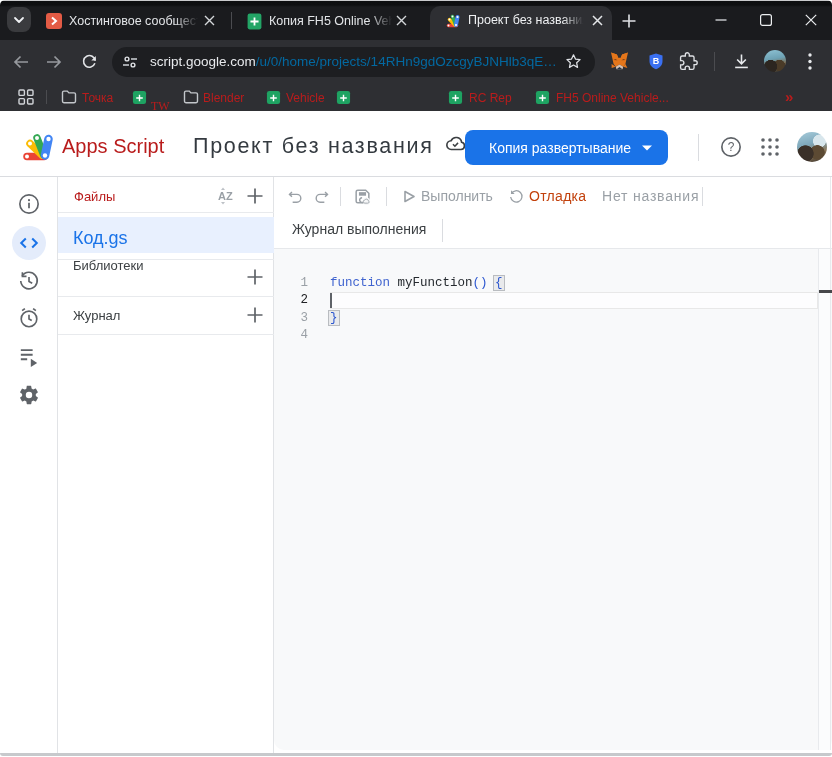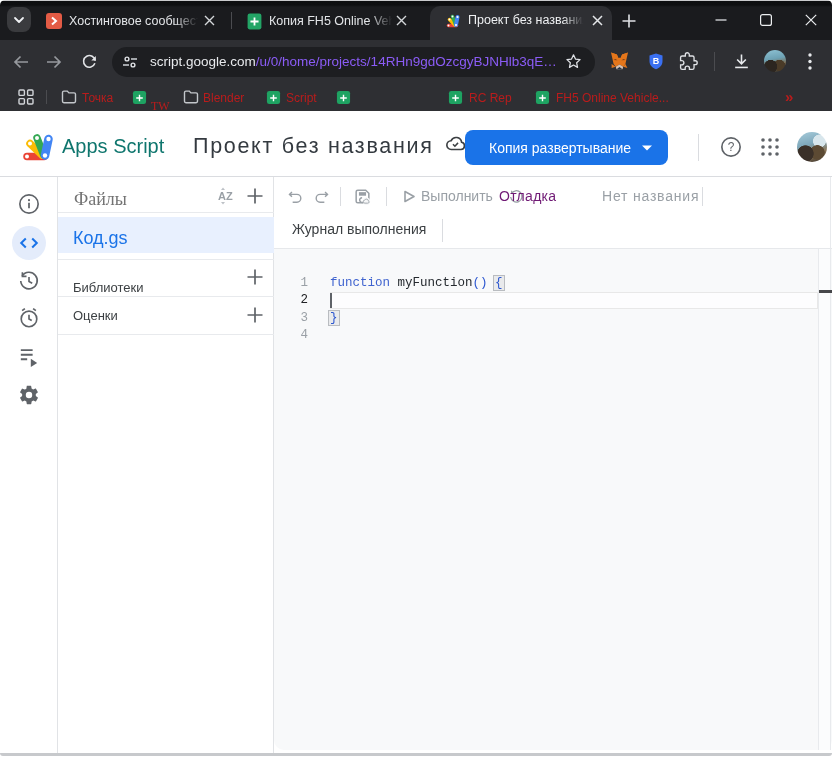--- a/index.html
+++ b/index.html
@@ -102,21 +102,21 @@
     <path d="M20.9 4.2v6.3h-6.3z" fill="#e3e5e8"></path>
   </svg>
 
 <div class="abs" style="left:112px;top:47px;width:483px;height:30px;border-radius:15px;background:#1d1e21;"></div>
 <svg class="abs" style="left:122px;top:54px;" width="16" height="16" viewBox="0 0 16 16">
  <circle cx="5" cy="5" r="1.9" fill="none" stroke="#dfe1e5" stroke-width="1.4"></circle>
     <path d="M9 5h6" stroke="#dfe1e5" stroke-width="1.4"></path>
  <circle cx="11" cy="11" r="1.9" fill="none" stroke="#dfe1e5" stroke-width="1.4"></circle>
     <path d="M1 11h6" stroke="#dfe1e5" stroke-width="1.4"></path>
 </svg>
-<div class="abs" style="left:150px;top:54px;font-size:13.5px;color:#e8eaed;white-space:nowrap;">script.google.com<span style="color:#8b5cf6;">/u/0/home/projects/14RHn9gdOzcgyBJNHlb3qE…</span></div>
+<div class="abs" style="left:150px;top:54px;font-size:13.5px;color:#e8eaed;white-space:nowrap;">script.google.com<span style="color:#0369a1;">/u/0/home/projects/14RHn9gdOzcgyBJNHlb3qE…</span></div>
 <svg class="abs" style="left:564px;top:52px;" width="19" height="19" viewBox="0 0 24 24">
     <path d="M12 3.6l2.5 5.3 5.8.7-4.3 4 1.1 5.8L12 16.5l-5.1 2.9 1.1-5.8-4.3-4 5.8-.7z" fill="none" stroke="#dfe1e5" stroke-width="1.6" stroke-linejoin="round"></path>
   </svg>
 
 <svg class="abs" style="left:610px;top:52px;" width="19" height="18" viewBox="0 0 19 18">
  <path d="M18 0.5 L10.7 5.8 L12.1 2.6 Z M1 0.5 L8.2 5.85 L6.9 2.6 Z" fill="#e2761b"></path>
  <path d="M15.4 12.1 L17.4 15.9 L13.2 14.75 Z M1.6 12.1 L5.75 14.75 L1.65 15.9 Z" fill="#e4761b"></path>
  <path d="M1 0.5 L6.9 2.6 L8.2 5.85 L10.7 5.8 L12.1 2.6 L18 0.5 L15.4 12.1 L13.2 14.75 L9.5 12.4 L5.75 14.75 L3.6 12.1 Z" fill="#e4761b"></path>
  <path d="M5.75 14.75 L9.5 12.4 L13.2 14.75 L12.5 17.2 L6.5 17.2 Z" fill="#d7c1b3"></path>
  <path d="M6.5 17.2 L9.5 15.1 L12.5 17.2 Z" fill="#233447"></path>
@@ -163,21 +163,21 @@
   </svg>
 <div class="abs bmtext" style="left:151px;top:99px;font-family:Liberation Serif, serif;">TW</div>
 <svg class="abs" style="left:183px;top:90px;" width="16" height="14" viewBox="0 0 16 14">
     <path d="M1.5 2.5 c0-.8.6-1.4 1.4-1.4h3.4l1.6 1.8h5.2c.8 0 1.4.6 1.4 1.4v7c0 .8-.6 1.4-1.4 1.4H2.9c-.8 0-1.4-.6-1.4-1.4z" fill="none" stroke="#c3c7cb" stroke-width="1.4"></path>
   </svg>
 <div class="abs bmtext" style="left:203px;top:91px;">Blender</div>
 <svg class="abs" style="left:266px;top:90px;" width="15" height="15" viewBox="0 0 16 16">
     <rect x="1" y="1" width="14" height="14" rx="2.5" fill="#1ea362"></rect>
     <path d="M4.5 8.5h7M8 5v7" stroke="#fff" stroke-width="1.5"></path>
   </svg>
-<div class="abs bmtext" style="left:286px;top:91px;">Script</div>
+<div class="abs bmtext" style="left:286px;top:91px;">Vehicle</div>
 <svg class="abs" style="left:336px;top:90px;" width="15" height="15" viewBox="0 0 16 16">
     <rect x="1" y="1" width="14" height="14" rx="2.5" fill="#1ea362"></rect>
     <path d="M4.5 8.5h7M8 5v7" stroke="#fff" stroke-width="1.5"></path>
   </svg>
 <div class="abs bmtext" style="left:357px;top:91px;font-size:12.5px;letter-spacing:0.4px;margin-top:40px;">Оценки игр</div>
 <svg class="abs" style="left:448px;top:90px;" width="15" height="15" viewBox="0 0 16 16">
     <rect x="1" y="1" width="14" height="14" rx="2.5" fill="#1ea362"></rect>
     <path d="M4.5 8.5h7M8 5v7" stroke="#fff" stroke-width="1.5"></path>
   </svg>
 <div class="abs bmtext" style="left:469px;top:91px;">RC Rep</div>
@@ -195,21 +195,21 @@
   <line x1="10" y1="11.5" x2="22" y2="23" stroke="#fbbc04" stroke-width="7.5"></line>
   <line x1="17" y1="6" x2="23.5" y2="22.5" stroke="#34a853" stroke-width="7.5"></line>
   <line x1="28.5" y1="7" x2="25" y2="23.5" stroke="#4285f4" stroke-width="8.5"></line>
  </g>
  <circle cx="7" cy="24.5" r="2" fill="#fff"></circle>
     <circle cx="10" cy="11.5" r="2" fill="#fff"></circle>
     <circle cx="17" cy="6" r="2" fill="#fff"></circle>
     <circle cx="28.5" cy="7" r="2.2" fill="#fff"></circle>
     <circle cx="25" cy="23.5" r="2.2" fill="#fff"></circle>
 </svg>
-<div class="abs" style="left:62px;top:135px;font-size:20px;color:#0f766e;">Apps Script</div>
+<div class="abs" style="left:62px;top:135px;font-size:20px;color:#b91c1c;">Apps Script</div>
 <div class="abs" style="left:193px;top:134px;font-size:21.5px;color:#343a40;letter-spacing:1.7px;">Проект без названия</div>
 <svg class="abs" style="left:444px;top:135px;" width="22" height="18" viewBox="0 0 24 19">
  <path d="M19.2 7.6 A6 6 0 0 0 7.8 5.9 A4.8 4.8 0 0 0 8 15.5 H18.5 A4 4 0 0 0 19.2 7.6z" fill="none" stroke="#3c4043" stroke-width="1.8"></path>
  <path d="M9.8 9.8l2.1 2.1 3.4-3.6" stroke="#3c4043" stroke-width="1.7" fill="none"></path>
 </svg>
 <div class="abs" style="left:465px;top:130px;width:203px;height:35px;border-radius:8px;background:#1a73e8;"></div>
 <div class="abs" style="left:489px;top:140px;font-size:14px;font-weight:500;color:#fff;">Копия развертывание</div>
 <svg class="abs" style="left:641px;top:144px;" width="12" height="8" viewBox="0 0 12 8">
     <path d="M1 1.5 L6 6.5 L11 1.5z" fill="#fff"></path>
   </svg>
@@ -257,39 +257,39 @@
     <g stroke="#5f6368" stroke-width="2">
       <path d="M3 3.5h13M3 8.5h13M3 13.5h7"></path>
     </g>
     <path d="M14 13 L21 17.5 L14 22z" fill="#5f6368"></path>
   </svg>
 <svg class="abs" style="left:18px;top:384px;" width="22" height="22" viewBox="0 0 24 24">
     <path fill-rule="evenodd" d="M19.4 13c.04-.33.06-.66.06-1s-.02-.67-.06-1l2.1-1.65c.2-.15.25-.42.12-.64l-2-3.46c-.12-.22-.39-.3-.6-.22l-2.5 1a7.3 7.3 0 0 0-1.7-1l-.4-2.65A.49.49 0 0 0 14 2h-4c-.25 0-.46.18-.5.42L9.13 5.07c-.62.26-1.2.6-1.73 1l-2.5-1a.5.5 0 0 0-.6.22l-2 3.46c-.13.22-.07.49.12.64L4.54 11c-.04.33-.06.66-.06 1s.02.67.06 1l-2.12 1.65a.5.5 0 0 0-.12.64l2 3.46c.12.22.39.3.6.22l2.5-1c.53.4 1.11.74 1.73 1l.38 2.65c.04.24.25.42.5.42h4c.25 0 .46-.18.5-.42l.38-2.65c.62-.26 1.2-.6 1.73-1l2.5 1c.22.08.48 0 .6-.22l2-3.46a.5.5 0 0 0-.12-.64zM12 15.5A3.5 3.5 0 1 1 12 8.5a3.5 3.5 0 0 1 0 7z" fill="#5f6368"></path>
   </svg>
 
 <div id="files" class="abs"></div>
-<div class="abs" style="left:74px;top:189px;font-size:18px;font-weight:500;color:#737373;font-family:Liberation Serif, serif;">Файлы</div>
+<div class="abs" style="left:74px;top:189px;font-size:13px;font-weight:500;color:#b91c1c;">Файлы</div>
 <svg class="abs" style="left:214px;top:186px;" width="22" height="20" viewBox="0 0 22 20">
  <text x="4" y="14" font-size="11" font-weight="bold" fill="#9aa0a6" font-family="Liberation Sans">AZ</text>
  <path d="M7 4 L9 1.5 L11 4z" fill="#bdc1c6"></path>
     <path d="M7 16 L9 18.5 L11 16z" fill="#bdc1c6"></path>
 </svg>
 <svg class="abs" style="left:246px;top:187px;" width="18" height="18" viewBox="0 0 18 18">
     <path d="M9 1.5v15M1.5 9h15" stroke="#5f6368" stroke-width="1.7"></path>
   </svg>
 <div class="abs gline" style="left:58px;top:212px;width:216px;"></div>
 <div class="abs" style="left:58px;top:217px;width:216px;height:36px;background:#e8f0fe;"></div>
 <div class="abs" style="left:73px;top:228px;font-size:18px;color:#1a73e8;">Код.gs</div>
 <div class="abs gline" style="left:58px;top:259px;width:216px;"></div>
-<div class="abs" style="left:73px;top:280px;font-size:13px;font-weight:500;color:#3c4043;">Библиотеки</div>
+<div class="abs" style="left:73px;top:258px;font-size:13px;font-weight:500;color:#3c4043;">Библиотеки</div>
 <svg class="abs" style="left:246px;top:268px;" width="18" height="18" viewBox="0 0 18 18">
     <path d="M9 1.5v15M1.5 9h15" stroke="#5f6368" stroke-width="1.7"></path>
   </svg>
 <div class="abs gline" style="left:58px;top:296px;width:216px;"></div>
-<div class="abs" style="left:73px;top:308px;font-size:13px;font-weight:500;color:#3c4043;">Оценки</div>
+<div class="abs" style="left:73px;top:308px;font-size:13px;font-weight:500;color:#3c4043;">Журнал</div>
 <svg class="abs" style="left:246px;top:306px;" width="18" height="18" viewBox="0 0 18 18">
     <path d="M9 1.5v15M1.5 9h15" stroke="#5f6368" stroke-width="1.7"></path>
   </svg>
 <div class="abs gline" style="left:58px;top:334px;width:216px;"></div>
 
 <div id="editor" class="abs"></div>
 <div id="estrip" class="abs"></div>
 
 <svg class="abs" style="left:287px;top:188px;" width="17" height="17" viewBox="0 0 24 24">
     <path d="M7 5.5 L3.5 9 L7 12.5" fill="none" stroke="#9aa0a6" stroke-width="2"></path>
@@ -309,21 +309,21 @@
 </svg>
 <div class="abs sepv" style="left:386px;top:187px;height:19px;"></div>
 <svg class="abs" style="left:403px;top:190px;" width="13" height="13" viewBox="0 0 13 13">
     <path d="M2 1.5 L11 6.5 L2 11.5z" fill="none" stroke="#9aa0a6" stroke-width="1.6" stroke-linejoin="round"></path>
   </svg>
 <div class="abs" style="left:421px;top:188px;font-size:14px;color:#9aa0a6;">Выполнить</div>
 <svg class="abs" style="left:508px;top:189px;" width="16" height="16" viewBox="0 0 24 24">
     <path d="M5 7 A 8.5 8.5 0 1 1 4 12" fill="none" stroke="#9aa0a6" stroke-width="1.9"></path>
     <path d="M10 7.5 L4.5 7.5 L4.5 2z" fill="#9aa0a6"></path>
   </svg>
-<div class="abs" style="left:499px;top:188px;font-size:14px;color:#701a75;letter-spacing:0.3px;">Отладка</div>
+<div class="abs" style="left:529px;top:188px;font-size:14px;color:#c2410c;letter-spacing:0.3px;">Отладка</div>
 <div class="abs" style="left:602px;top:188px;font-size:14px;color:#9aa0a6;letter-spacing:0.8px;">Нет названия</div>
 <div class="abs sepv" style="left:702px;top:187px;height:19px;"></div>
 
 <div class="abs" style="left:292px;top:221px;font-size:14px;font-weight:500;color:#3c4043;">Журнал выполнения</div>
 <div class="abs sepv" style="left:442px;top:219px;height:23px;"></div>
 
 <div class="abs" style="left:819px;top:249px;width:11px;height:501px;background:#fbfcfd;"></div>
 <div class="abs" style="left:818px;top:249px;width:1px;height:501px;background:#e8eaed;"></div>
 <div class="abs" style="left:830px;top:176px;width:1px;height:574px;background:#e8eaed;"></div>
 

